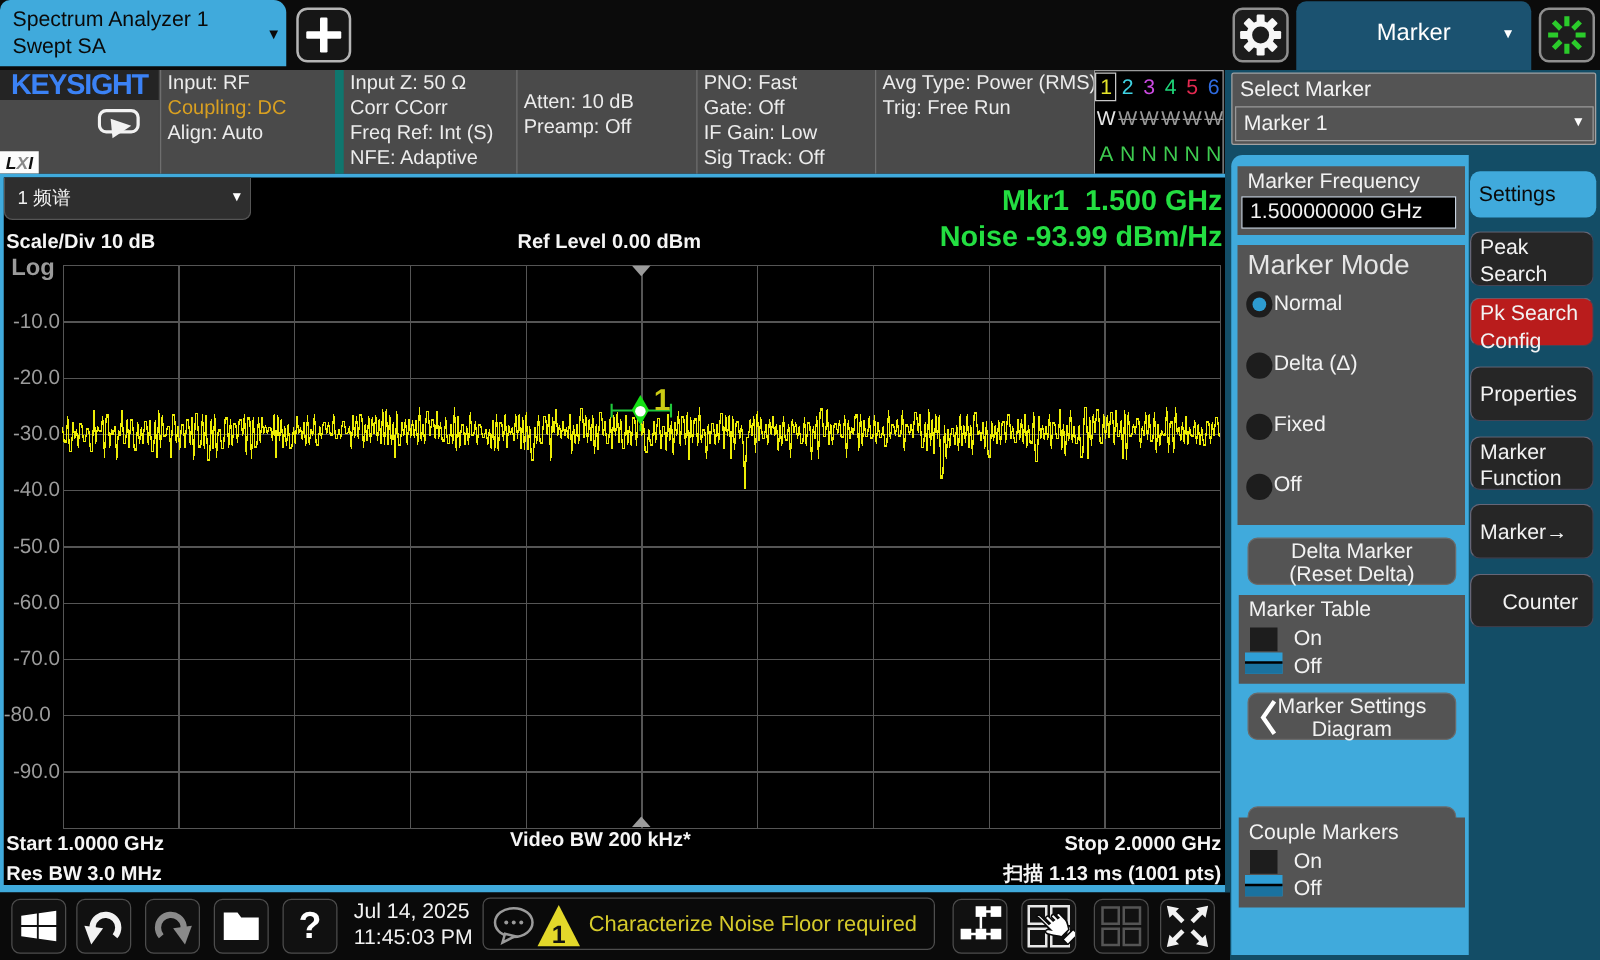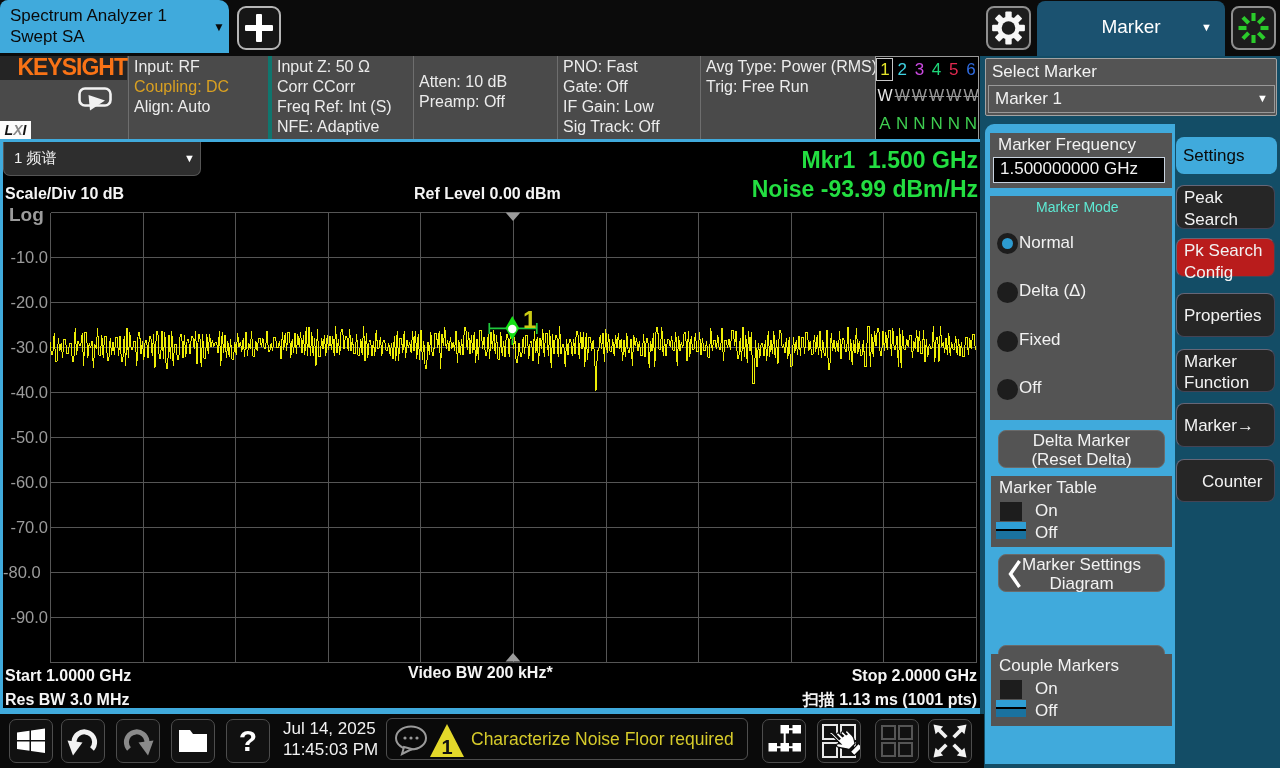--- a/index.html
+++ b/index.html
@@ -61,29 +61,29 @@
           <line x1="-4.9" y1="4.9" x2="-10.6" y2="10.6"></line>
           <line x1="-7.0" y1="0.0" x2="-15.0" y2="0.0"></line>
           <line x1="-4.9" y1="-4.9" x2="-10.6" y2="-10.6"></line>
         </g>
   </svg>
 </div>
 
 <div class="abs" style="left:0;top:56px;width:875px;height:84px;background:#4a4a4a;"></div>
 
 <div class="abs" style="left:0;top:56px;width:127px;height:84px;background:#4a4a4a;">
-  <div class="abs" style="left:0;top:0;width:127px;height:24px;background:#242424;color:#f97316;font-size:23px;font-weight:bold;letter-spacing:-1px;text-align:right;line-height:22px;">KEYSIGHT</div>
+  <div class="abs" style="left:0;top:0;width:127px;height:24px;background:#242424;color:#3b82f6;font-size:23px;font-weight:bold;letter-spacing:-1px;text-align:center;line-height:22px;">KEYSIGHT</div>
   <svg class="abs" style="left:78px;top:31px;" width="36" height="28" viewBox="0 0 36 28">
     <rect x="1.5" y="1.5" width="31" height="17" rx="5.5" fill="none" stroke="#f2f2f2" stroke-width="2.6"></rect>
     <path d="M10.5 8 L27 13.5 L12 23.5 Z" fill="#f2f2f2"></path>
   </svg>
   <div class="abs" style="left:0;top:65px;width:31px;height:18px;background:#fcfcfc;color:#111;font-size:14px;font-weight:bold;font-style:italic;text-align:center;line-height:18px;">L<span style="color:#8a8a8a;">X</span>I</div>
 </div>
 <div class="abs" style="left:128px;top:56px;width:139px;height:84px;border-left:1px solid #6e6e6e;color:#ececec;font-size:16px;line-height:20px;padding:1px 0 0 5px;">Input: RF<br><span style="color:#d9a021;">Coupling: DC</span><br>Align: Auto</div>
-<div class="abs" style="left:268px;top:56px;width:145px;height:84px;border-left:4px solid #0f766e;color:#ececec;font-size:16px;line-height:20px;padding:1px 0 0 5px;">Input Z: 50 Ω<br>Corr CCorr<br>Freq Ref: Int (S)<br>NFE: Adaptive</div>
+<div class="abs" style="left:268px;top:56px;width:145px;height:84px;border-left:7px solid #0f766e;color:#ececec;font-size:16px;line-height:20px;padding:1px 0 0 5px;">Input Z: 50 Ω<br>Corr CCorr<br>Freq Ref: Int (S)<br>NFE: Adaptive</div>
 <div class="abs" style="left:413px;top:56px;width:144px;height:84px;border-left:1px solid #6e6e6e;color:#ececec;font-size:16px;line-height:20px;padding:16px 0 0 5px;">Atten: 10 dB<br>Preamp: Off</div>
 <div class="abs" style="left:557px;top:56px;width:143px;height:84px;border-left:1px solid #6e6e6e;color:#ececec;font-size:16px;line-height:20px;padding:1px 0 0 5px;">PNO: Fast<br>Gate: Off<br>IF Gain: Low<br>Sig Track: Off</div>
 <div class="abs" style="left:700px;top:56px;width:175px;height:84px;border-left:1px solid #6e6e6e;color:#ececec;font-size:16px;line-height:20px;padding:1px 0 0 5px;white-space:nowrap;">Avg Type: Power (RMS)<br>Trig: Free Run</div>
 
 <div class="abs" id="tstat" style="left:875px;top:56px;width:104px;height:84px;background:#000;border:1px solid #9a9a9a;font-size:17px;">
       <div class="abs" style="left:0.5px;top:3px;width:17px;text-align:center;color:#e3e32a;">1</div>
       <div class="abs" style="left:0px;top:1px;width:17px;height:23px;border:1px solid #c8c8c8;"></div>
       <div class="abs" style="left:0.5px;top:30px;width:17px;text-align:center;color:#e8e8e8;font-size:16px;">W</div>
       <div class="abs" style="left:0.5px;top:57px;width:17px;text-align:center;color:#3ecc50;">A</div>
       <div class="abs" style="left:17.7px;top:3px;width:17px;text-align:center;color:#3fd2e2;">2</div>
@@ -181,21 +181,21 @@
 <div class="abs" style="left:985px;top:124px;width:190px;height:640px;background:#40aadc;border-radius:9px 0 0 0;">
 
   <div class="abs" style="left:5px;top:9px;width:182px;height:55px;background:#545454;">
     <div class="abs" style="left:8px;top:2px;color:#f2f2f2;font-size:17px;">Marker Frequency</div>
     <div class="abs" style="left:3px;top:24px;width:172px;height:26px;background:#000;border:1.5px solid #c8d2de;">
       <div class="abs" style="left:6px;top:1px;color:#f2f2f2;font-size:17px;">1.500000000 GHz</div>
     </div>
   </div>
 
   <div class="abs" style="left:5px;top:72px;width:182px;height:224px;background:#545454;">
-        <div class="abs" style="left:8px;top:3px;color:#5eead4;font-size:14px;margin-left:38px;">Marker Mode</div>
+        <div class="abs" style="left:8px;top:3px;color:#e5e5e5;font-size:22px;">Marker Mode</div>
         <div class="abs" style="left:7px;top:37px;width:21px;height:21px;border-radius:50%;background:#1d1d1d;"></div>
         <div class="abs" style="left:12px;top:42px;width:11px;height:11px;border-radius:50%;background:#2d9bd0;"></div>
         <div class="abs" style="left:29px;top:36.5px;color:#f2f2f2;font-size:17px;">Normal</div>
         <div class="abs" style="left:7px;top:85.5px;width:21px;height:21px;border-radius:50%;background:#1d1d1d;"></div>
         <div class="abs" style="left:29px;top:85px;color:#f2f2f2;font-size:17px;">Delta (Δ)</div>
         <div class="abs" style="left:7px;top:134.5px;width:21px;height:21px;border-radius:50%;background:#1d1d1d;"></div>
         <div class="abs" style="left:29px;top:134px;color:#f2f2f2;font-size:17px;">Fixed</div>
         <div class="abs" style="left:7px;top:182.5px;width:21px;height:21px;border-radius:50%;background:#1d1d1d;"></div>
         <div class="abs" style="left:29px;top:182px;color:#f2f2f2;font-size:17px;">Off</div>
       </div>

